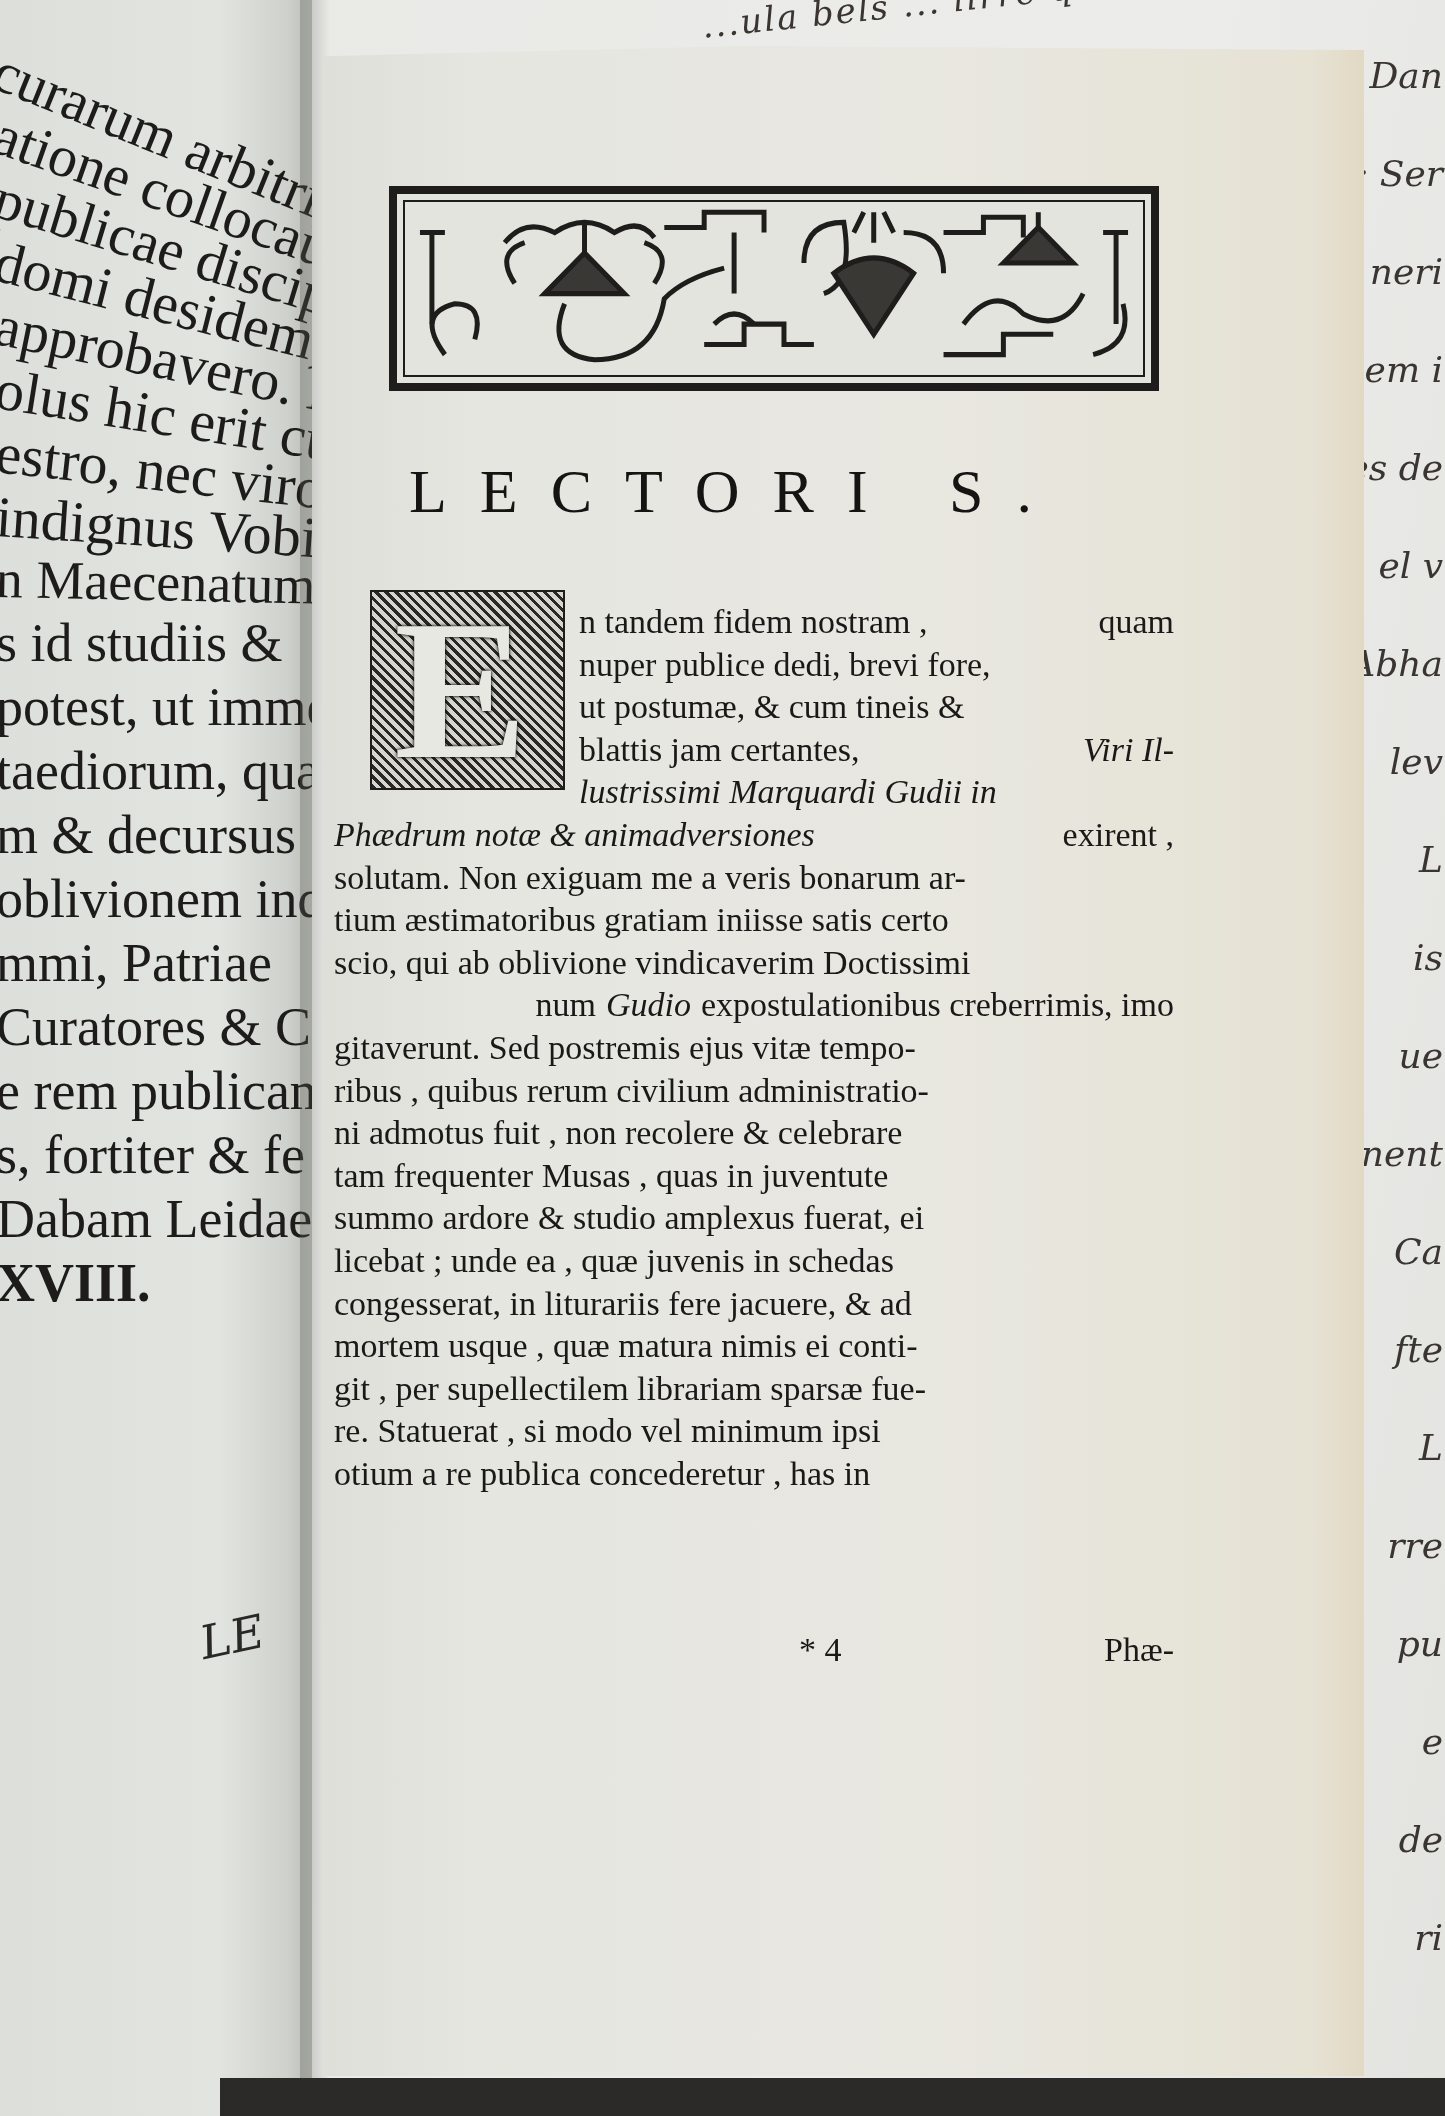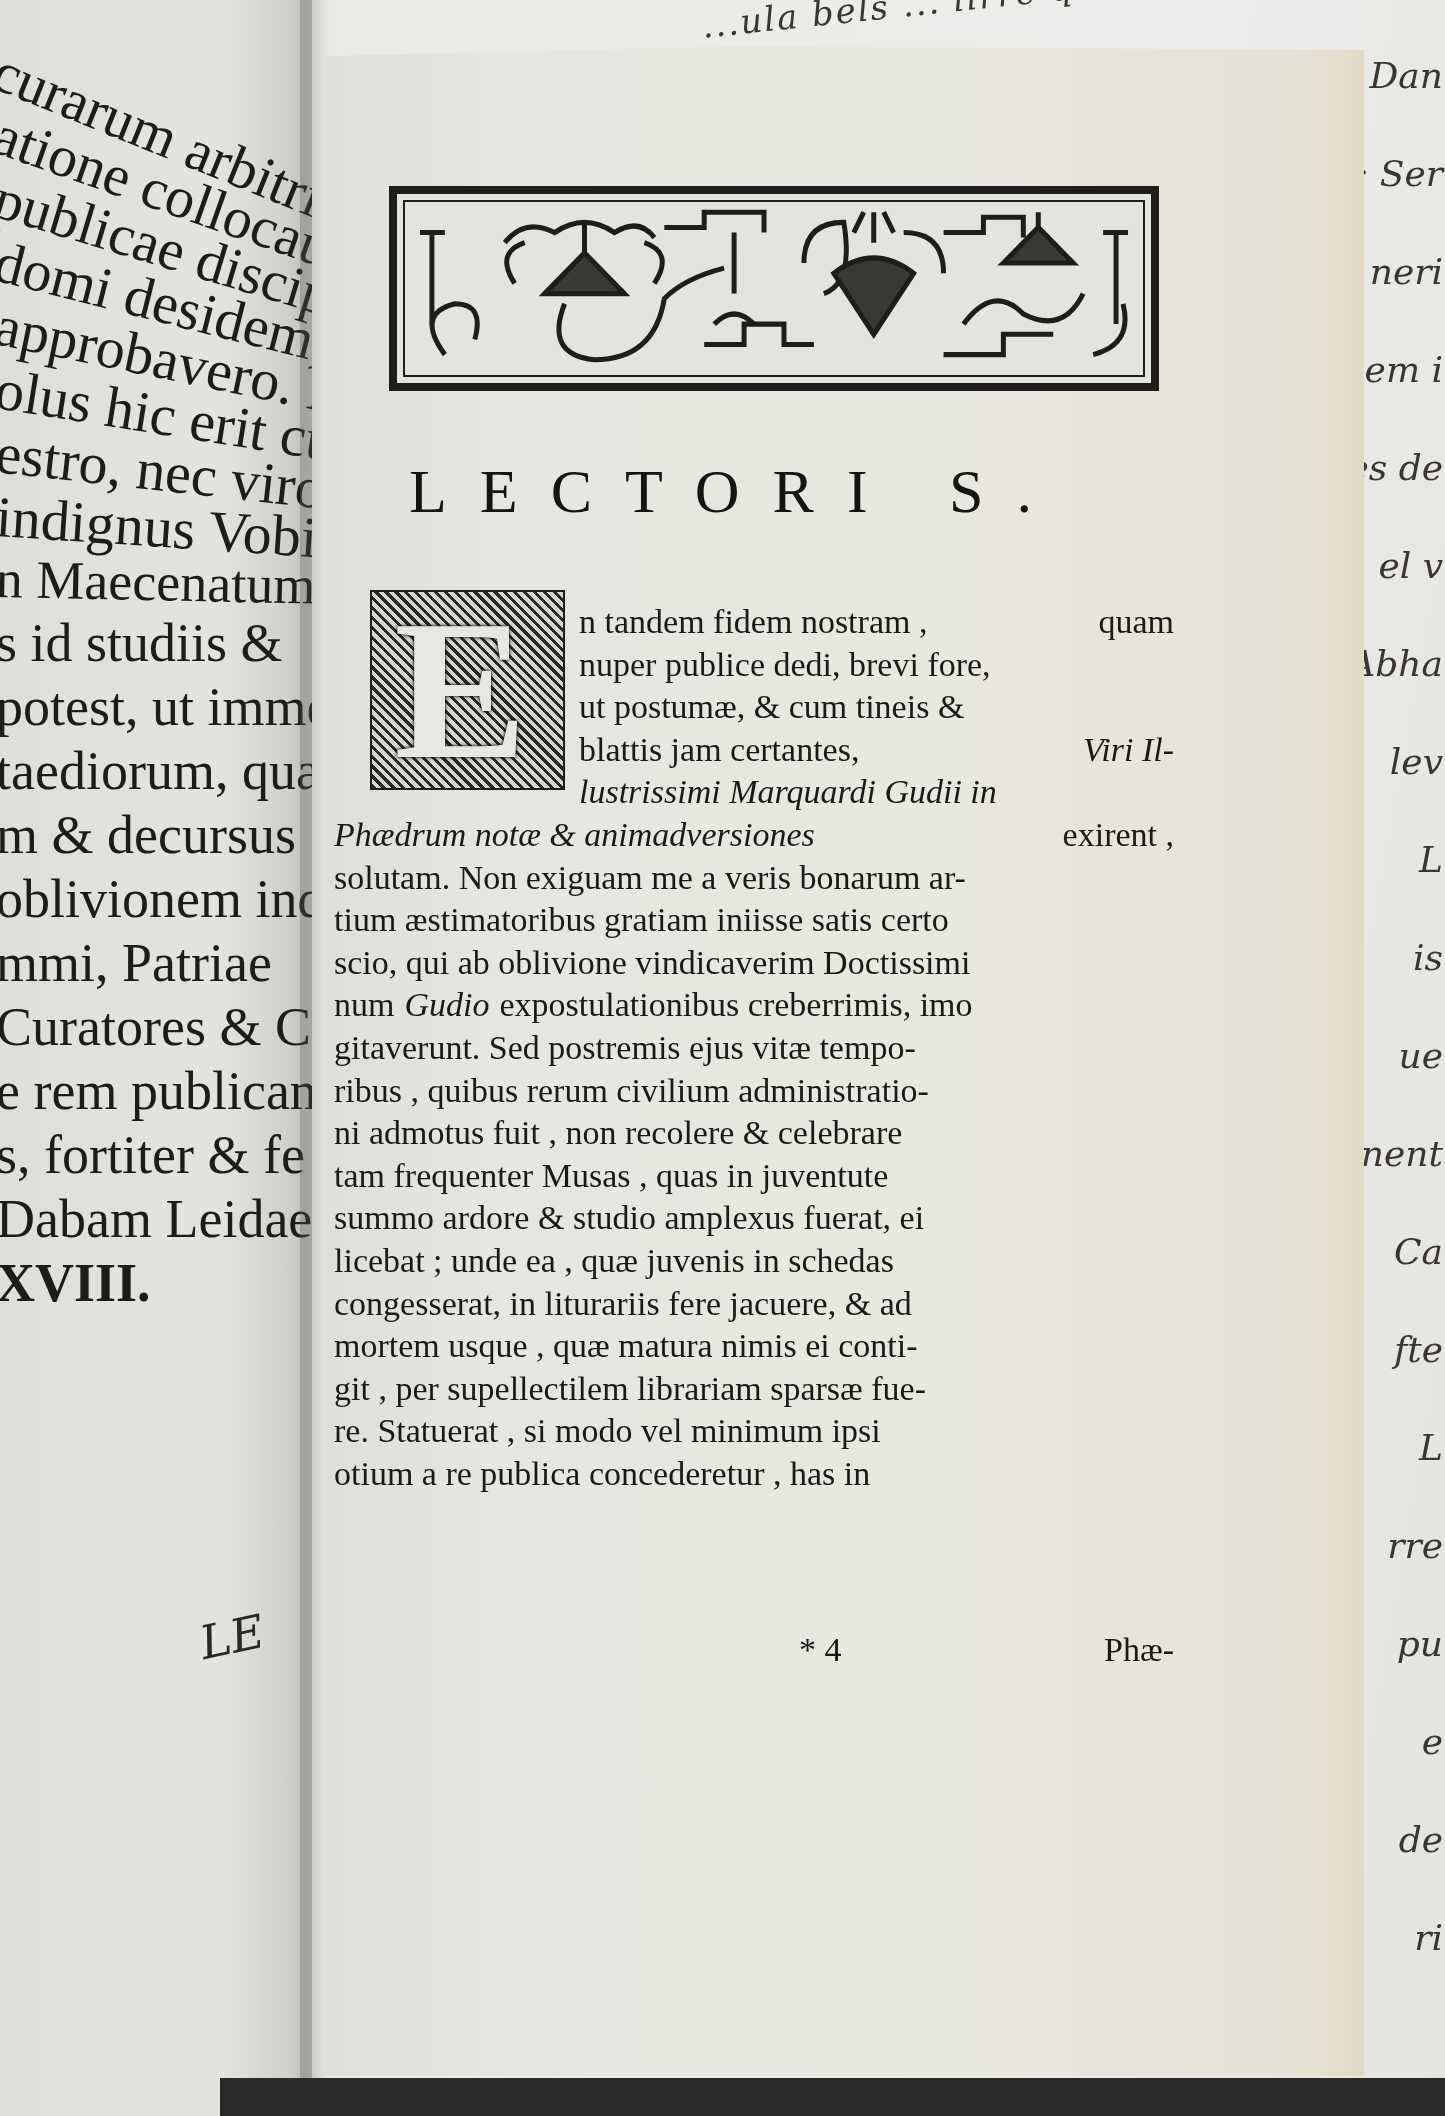--- a/index.html
+++ b/index.html
@@ -213,21 +213,21 @@
       </div>
       <div class="body-line">
         <span class="w">solutam. Non exiguam me a veris bonarum ar-</span>
       </div>
       <div class="body-line">
         <span class="w">tium æstimatoribus gratiam iniisse satis certo</span>
       </div>
       <div class="body-line">
         <span class="w">scio, qui ab oblivione vindicaverim Doctissimi</span>
       </div>
-      <div class="body-line" style="justify-content: flex-start; gap: 10px;">
+      <div class="body-line" style="justify-content: flex-end; gap: 10px;">
         <span class="w">num</span>
         <span class="w it">Gudio</span>
         <span class="w">expostulationibus creberrimis, imo</span>
       </div>
       <div class="body-line">
         <span class="w">gitaverunt.  Sed postremis ejus vitæ tempo-</span>
       </div>
       <div class="body-line">
         <span class="w">ribus , quibus rerum civilium administratio-</span>
       </div>

